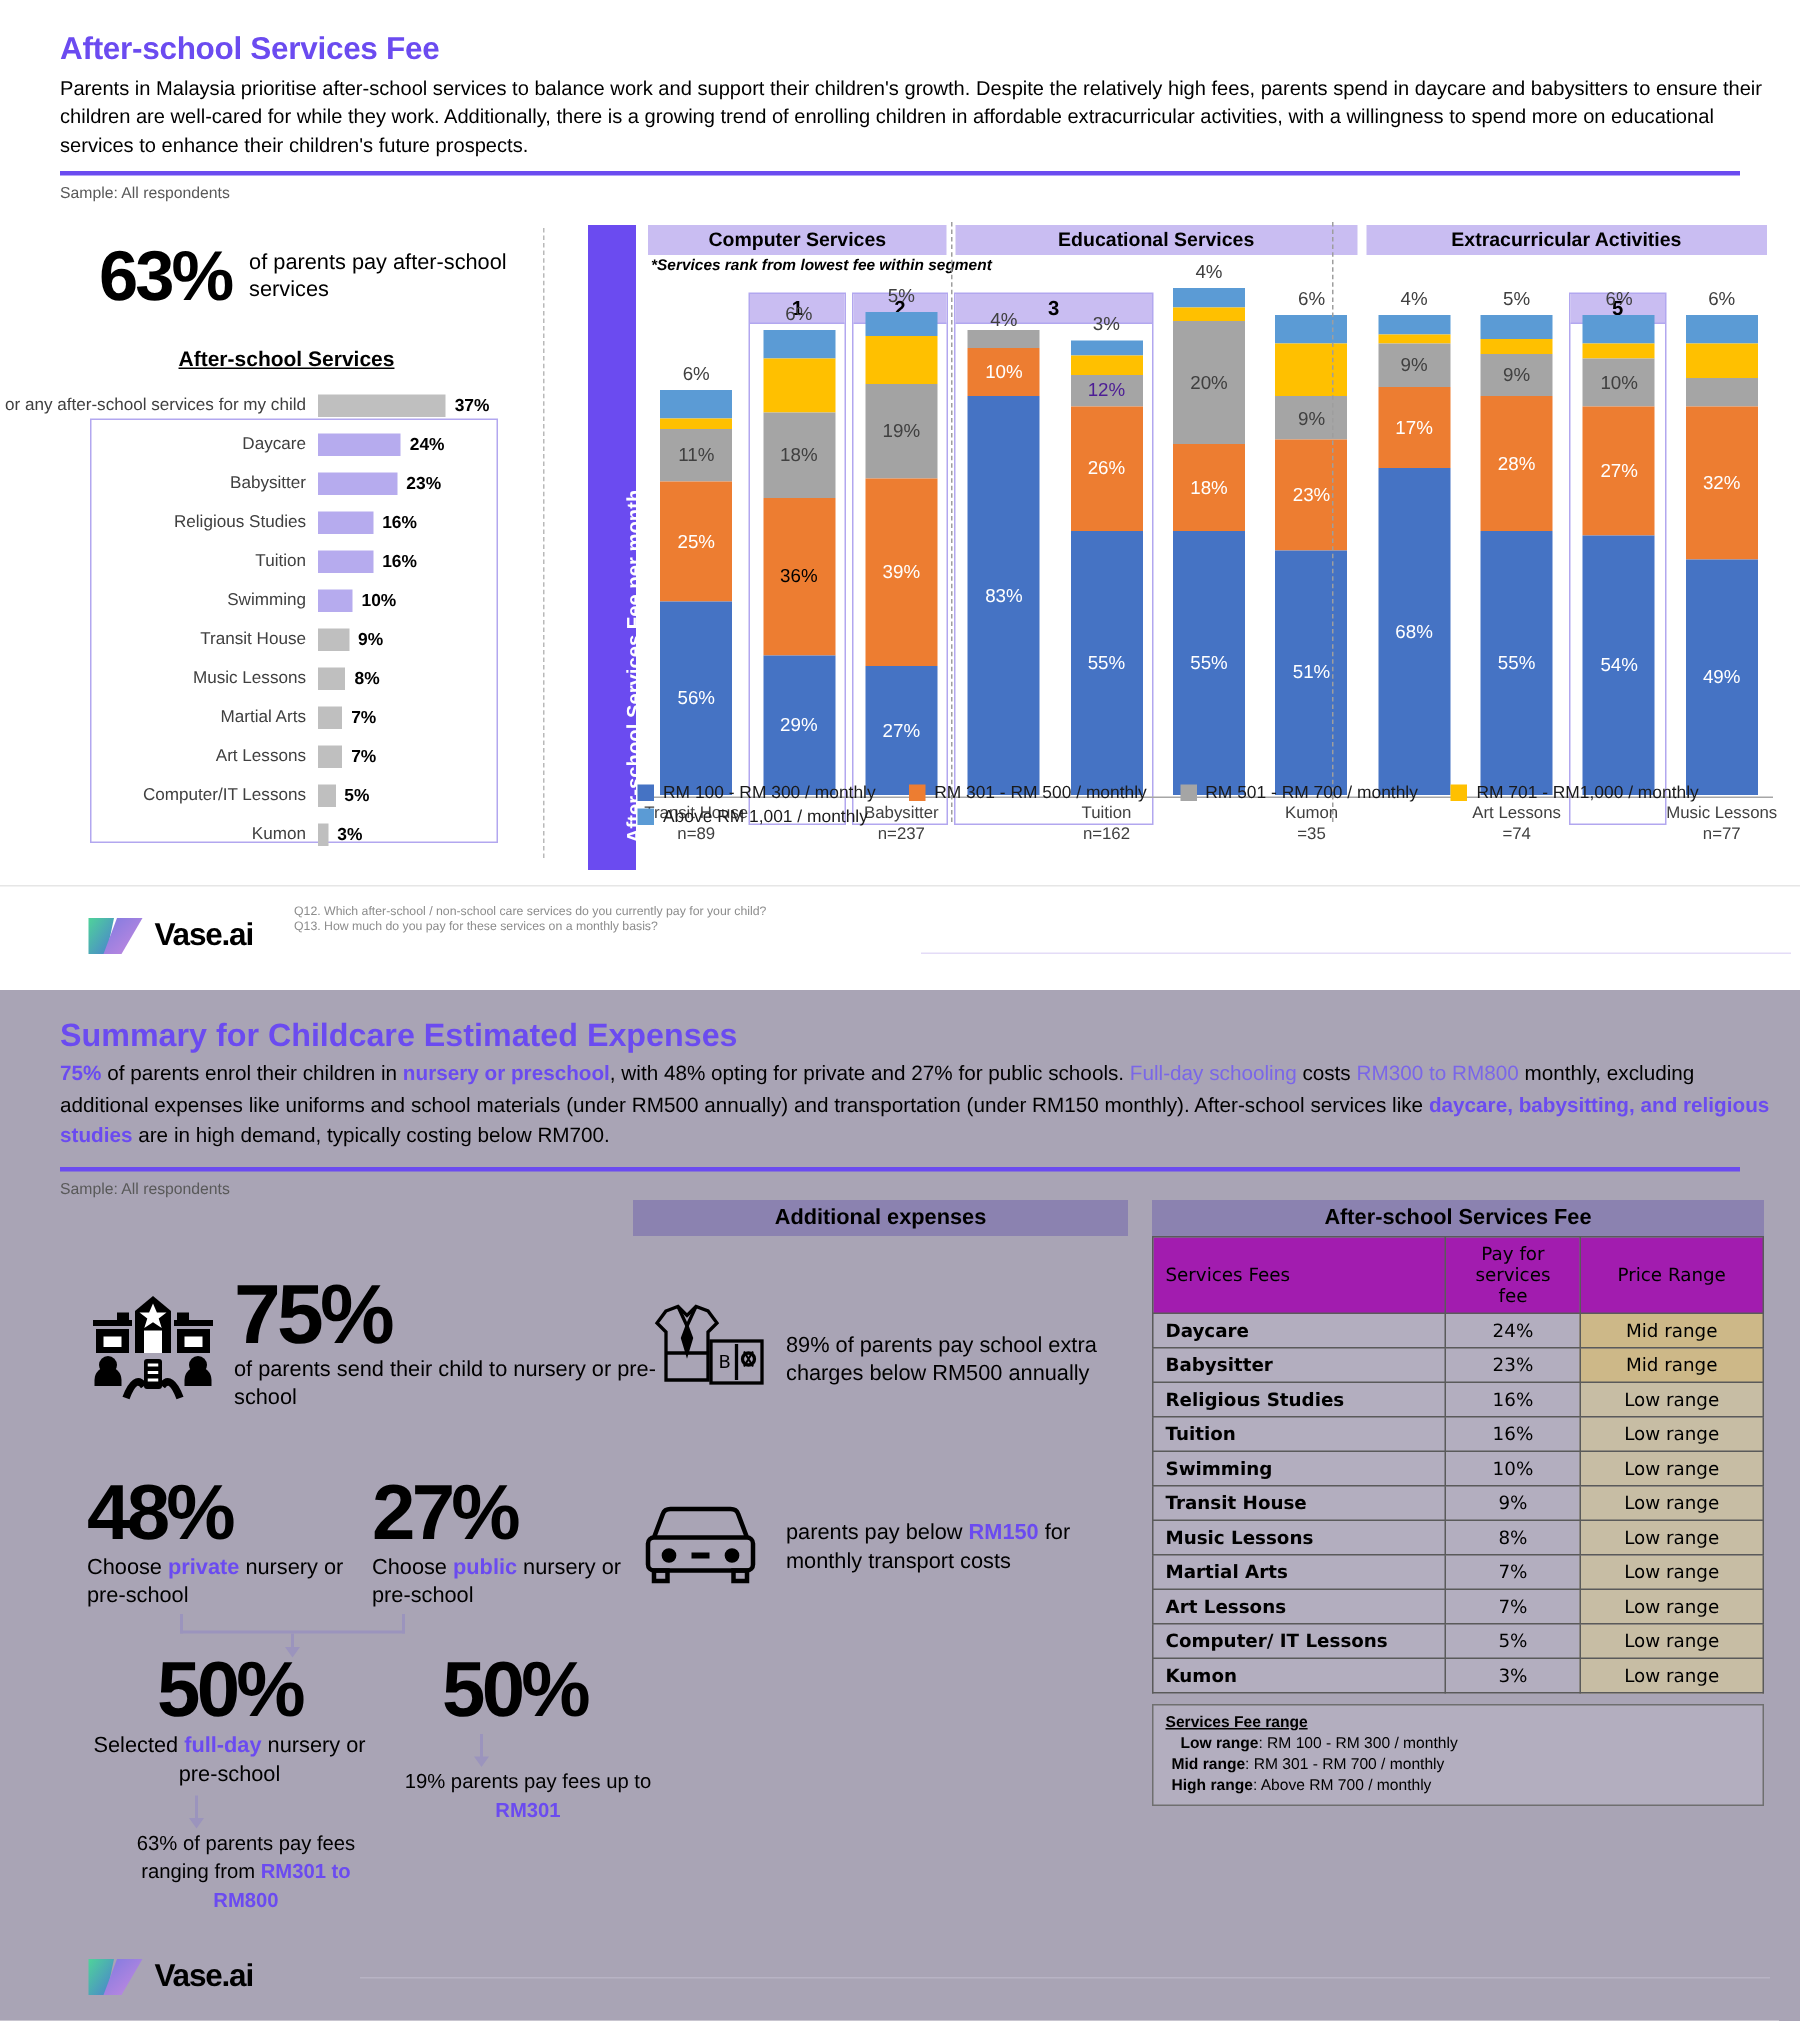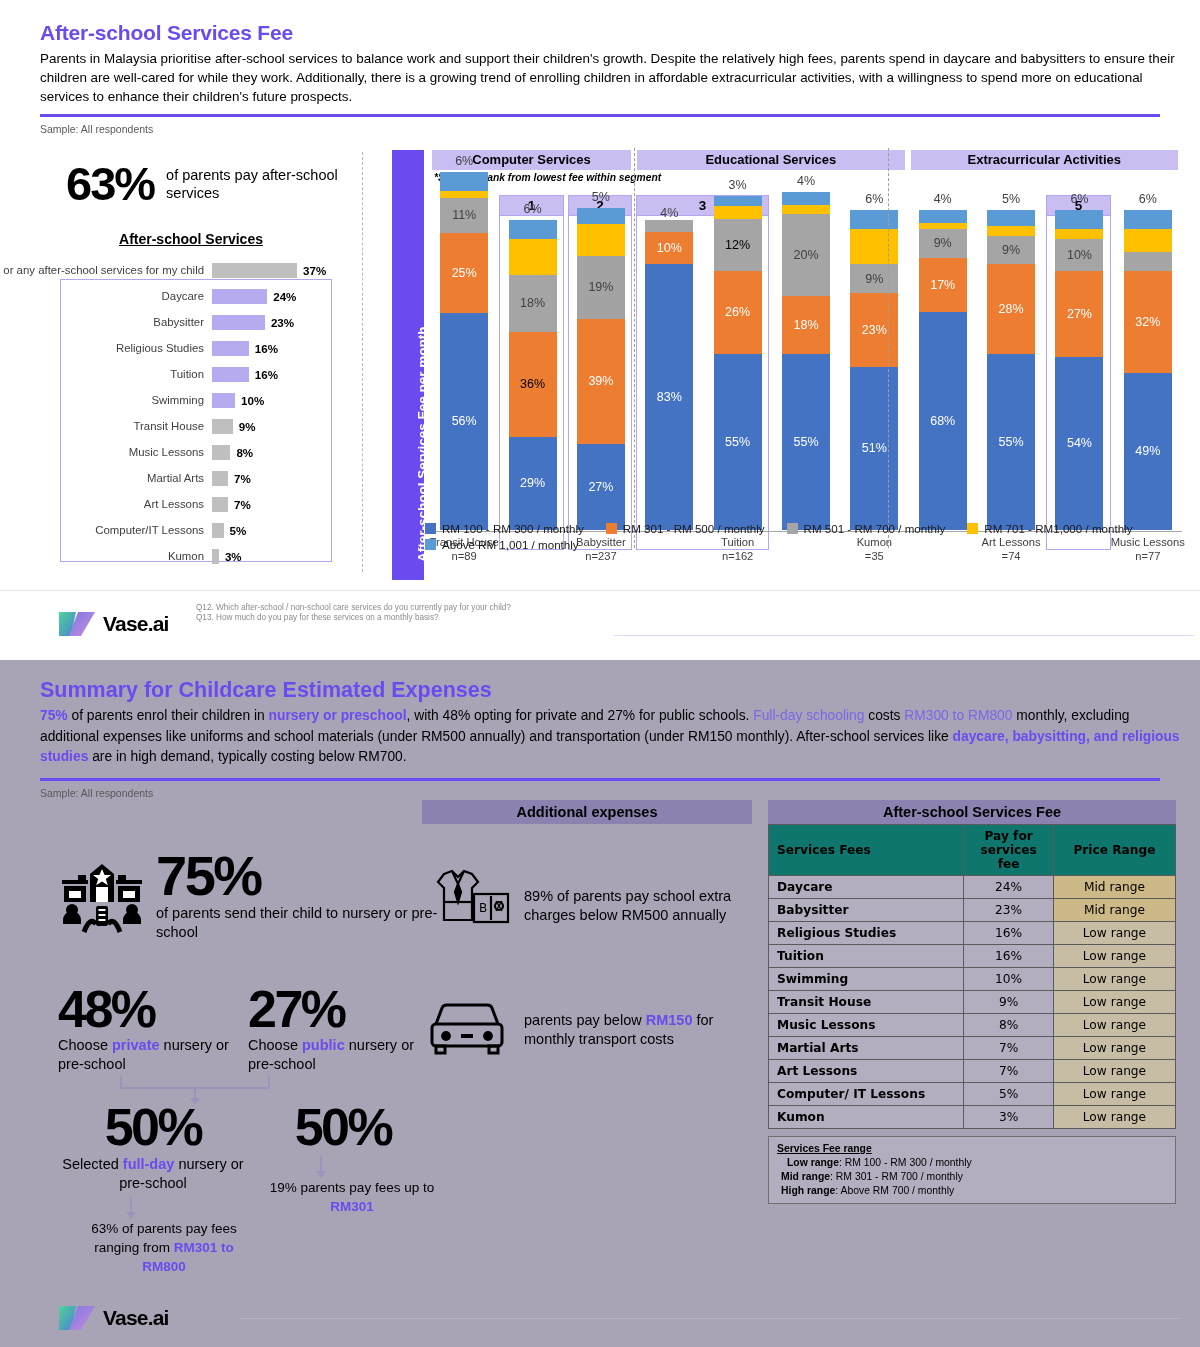--- a/index.html
+++ b/index.html
@@ -109,21 +109,21 @@
   .stat-big { font-size:52px; font-weight:bold; letter-spacing:-2.5px; line-height:0.92; }
   .stat-sm { font-size:14.5px; line-height:19px; }
 
   .col-head { background:#8b82b0; text-align:center; font-size:14.5px;
               font-weight:bold; line-height:24px; height:24px; }
 
   table.fee { border-collapse:collapse; width:100%;
               font-family:"DejaVu Sans", sans-serif; }
   table.fee th, table.fee td { border:1px solid #5a5a5a; font-size:12.2px;
               padding:4px 8px; }
-  table.fee th { background:#0f766e; font-weight:bold; text-align:center; }
+  table.fee th { background:#a21caf; font-weight:normal; text-align:center; }
   table.fee td.name { font-weight:bold; background:#b3aebf; }
   table.fee td.pct { text-align:center; background:#b3aebf; }
   table.fee td.range { text-align:center; }
   .mid-range { background:#cdb888; }
   .low-range { background:#c7bda4; }
 
   .feenote { border:1px solid #6f6f6f; background:#b3aebf; padding:5px 8px;
              font-size:10.4px; line-height:14px; margin-top:7px; }
   .arrow-down { width:2px; background:#9b94bd; position:relative; }
   .arrow-down:after { content:""; position:absolute; bottom:-6px; left:-4px;
@@ -242,21 +242,21 @@
       </div>
     <div class="bars-area" id="barsarea">
         <div class="colgroup" style="left: 10.1818px;">
           <div class="stack">
             <div class="seg" style="height: 19.2px; background: rgb(91, 155, 213);">
               <div class="toplabel" style="top: -17px;">6%</div>
             </div>
             <div class="seg" style="height: 6.4px; background: rgb(255, 192, 0);"></div>
             <div class="seg" style="height: 35.2px; background: rgb(165, 165, 165); color: rgb(64, 64, 64);">11%</div>
             <div class="seg" style="height: 80px; background: rgb(237, 125, 49); color: rgb(255, 255, 255);">25%</div>
-            <div class="seg" style="height: 217px; background: rgb(69, 115, 196); color: rgb(255, 255, 255);">56%</div>
+            <div class="seg" style="height: 129px; background: rgb(69, 115, 196); color: rgb(255, 255, 255);">56%</div>
           </div>
         </div>
         <div class="colgroup" style="left: 78.5455px;">
           <div class="stack">
             <div class="seg" style="height: 19.2px; background: rgb(91, 155, 213);">
               <div class="toplabel" style="top: -17px;">6%</div>
             </div>
             <div class="seg" style="height: 35.2px; background: rgb(255, 192, 0);"></div>
             <div class="seg" style="height: 57.6px; background: rgb(165, 165, 165); color: rgb(64, 64, 64);">18%</div>
             <div class="seg" style="height: 105px; background: rgb(237, 125, 49); color: #000000;">36%</div>
@@ -281,21 +281,21 @@
             <div class="seg" style="height: 265.6px; background: rgb(69, 115, 196); color: rgb(255, 255, 255);">83%</div>
           </div>
           <div class="toplabel" style="top: auto; left: -6px; position: absolute; bottom: 310.4px;">4%</div>
         </div>
         <div class="colgroup" style="left: 283.636px;">
           <div class="stack">
             <div class="seg" style="height: 9.6px; background: rgb(91, 155, 213);">
               <div class="toplabel" style="top: -17px;">3%</div>
             </div>
             <div class="seg" style="height: 12.8px; background: rgb(255, 192, 0);"></div>
-            <div class="seg" style="height: 52px; background: rgb(165, 165, 165); color: #000000;">12%</div>
+            <div class="seg" style="height: 21px; background: rgb(165, 165, 165); color: #4c1d95;">12%</div>
             <div class="seg" style="height: 83.2px; background: rgb(237, 125, 49); color: rgb(255, 255, 255);">26%</div>
             <div class="seg" style="height: 176px; background: rgb(69, 115, 196); color: rgb(255, 255, 255);">55%</div>
           </div>
         </div>
         <div class="colgroup" style="left: 352px;">
           <div class="stack">
             <div class="seg" style="height: 12.8px; background: rgb(91, 155, 213);">
               <div class="toplabel" style="top: -17px;">4%</div>
             </div>
             <div class="seg" style="height: 9.6px; background: rgb(255, 192, 0);"></div>

